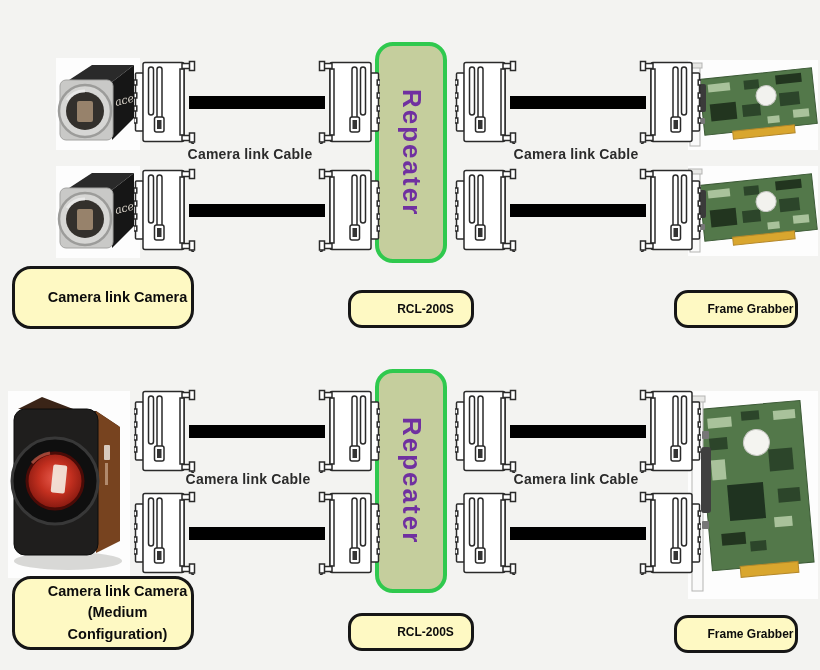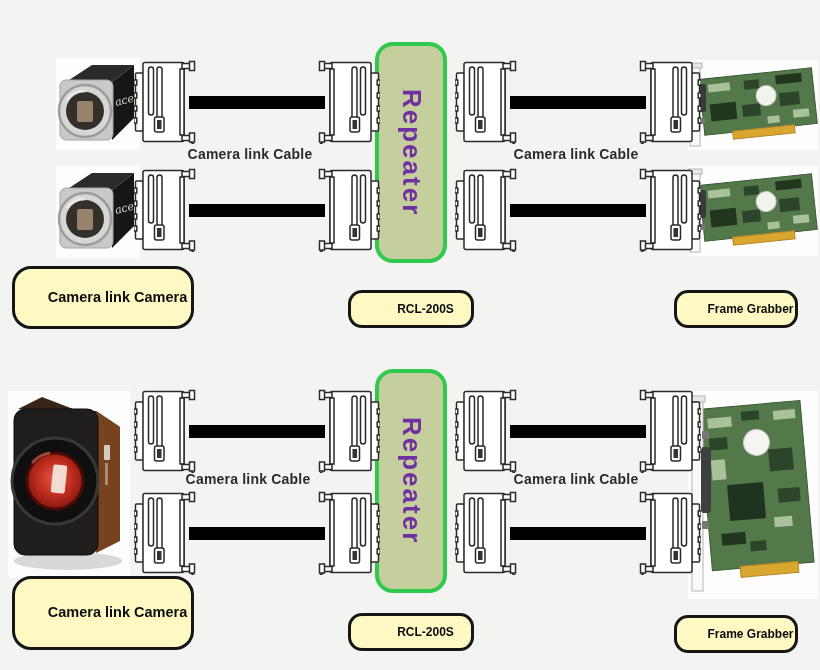--- a/index.html
+++ b/index.html
@@ -253,20 +253,21 @@
     </g>
     <rect x="4" y="8" width="11" height="192" fill="#fafafa" stroke="#b5b5b3"></rect>
     <rect x="1" y="5" width="16" height="6" fill="#e8e8e6" stroke="#b5b5b3"></rect>
     <rect x="13" y="56" width="10" height="66" rx="3" fill="#3f3f3f"></rect>
     <rect x="14" y="40" width="7" height="8" rx="1" fill="#777"></rect>
     <rect x="14" y="130" width="7" height="8" rx="1" fill="#777"></rect>
   </svg>
 
   <div class="pill two-line" style="left:12px;top:576px;width:182px;height:74px">
     <span>Camera link Camera</span>
+    <span>(Medium Configuration)</span>
   </div>
   <div class="pill one-line" style="left:348px;top:613px;width:126px;height:38px">
     <span>RCL-200S</span>
   </div>
   <div class="pill one-line" style="left:674px;top:615px;width:124px;height:38px">
     <span>Frame Grabber</span>
   </div>
 
 </div>
 

